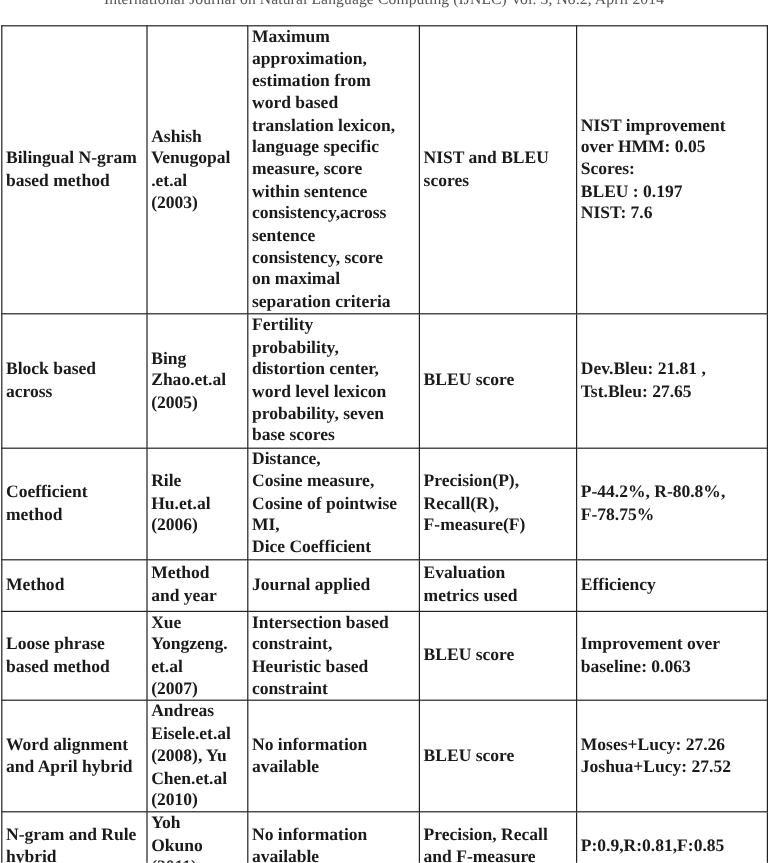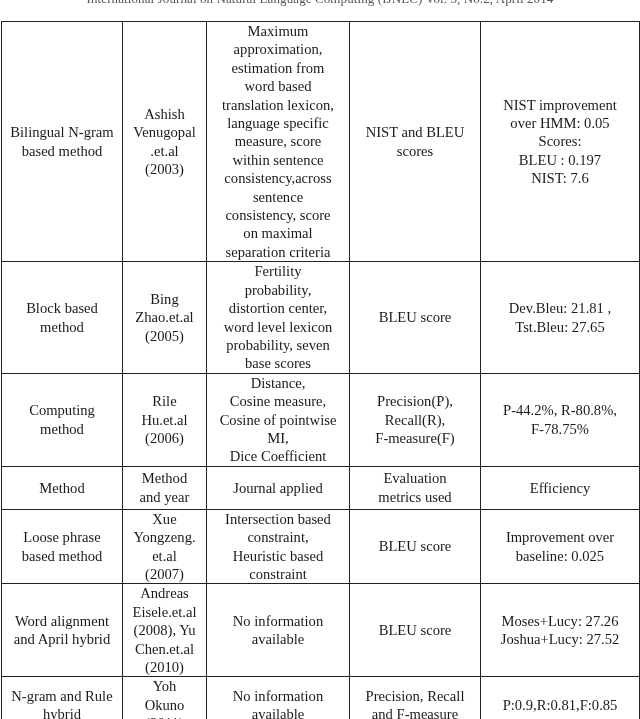--- a/index.html
+++ b/index.html
@@ -31,24 +31,25 @@
       left: 1px;
       top: 21px;
       width: 638px;
       border-collapse: collapse;
       table-layout: fixed;
       font-size: 14.6px;
       line-height: 18.4px;
     }
     table.results td {
       border: 1.5px solid #222;
-      text-align: center;
+      text-align: left;
       vertical-align: middle;
       padding: 0 3px;
       white-space: pre-line;
+      font-weight: bold;
     }
     table.results td.col-scores {
       border-left: 1px solid #777;
     }
     col.c1 { width: 121px; }
     col.c2 { width: 84px; }
     col.c3 { width: 143px; }
     col.c4 { width: 131px; }
     col.c5 { width: 159px; }
     tr.r0 { height: 237px; }
@@ -97,36 +98,36 @@
       <td>NIST and BLEU
 scores</td>
       <td>NIST improvement
 over HMM: 0.05
 Scores:
 BLEU : 0.197
 NIST: 7.6</td>
     </tr>
     <tr class="r1">
       <td>Block based
-method</td>
+across</td>
       <td>Bing
 Zhao.et.al
 (2005)</td>
       <td class="col-scores">Fertility
 probability,
 distortion center,
 word level lexicon
 probability, seven
 base scores</td>
       <td>BLEU score</td>
       <td>Dev.Bleu: 21.81 ,
 Tst.Bleu: 27.65</td>
     </tr>
     <tr class="r2">
-      <td class="method-clustering">Computing
+      <td class="method-clustering">Coefficient
    method</td>
       <td>Rile
 Hu.et.al
 (2006)</td>
       <td class="col-scores">Distance,
 Cosine measure,
 Cosine of pointwise
 MI,
 Dice Coefficient</td>
       <td>Precision(P),
@@ -150,21 +151,21 @@
       <td>Xue
 Yongzeng.
 et.al
 (2007)</td>
       <td class="col-scores">Intersection based
 constraint,
 Heuristic based
 constraint</td>
       <td>BLEU score</td>
       <td>Improvement over
-baseline:  0.025</td>
+baseline:  0.063</td>
     </tr>
     <tr class="r5">
       <td>Word alignment
 and April hybrid</td>
       <td>Andreas
 Eisele.et.al
 (2008), Yu
 Chen.et.al
 (2010)</td>
       <td class="col-scores">No information

